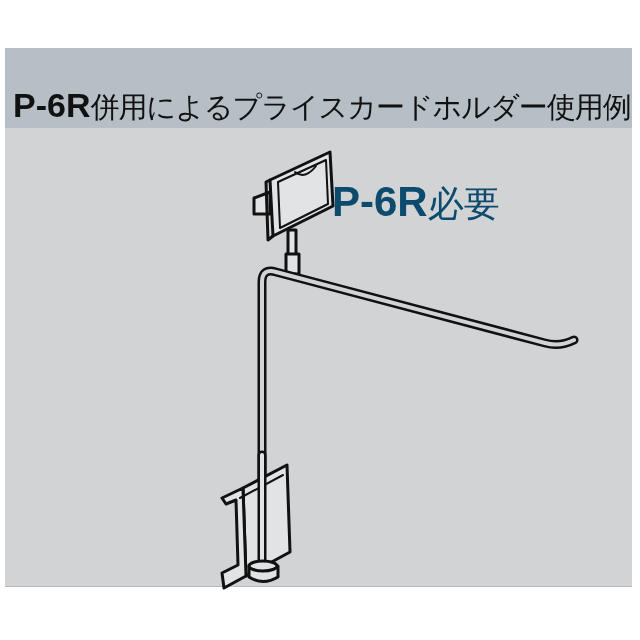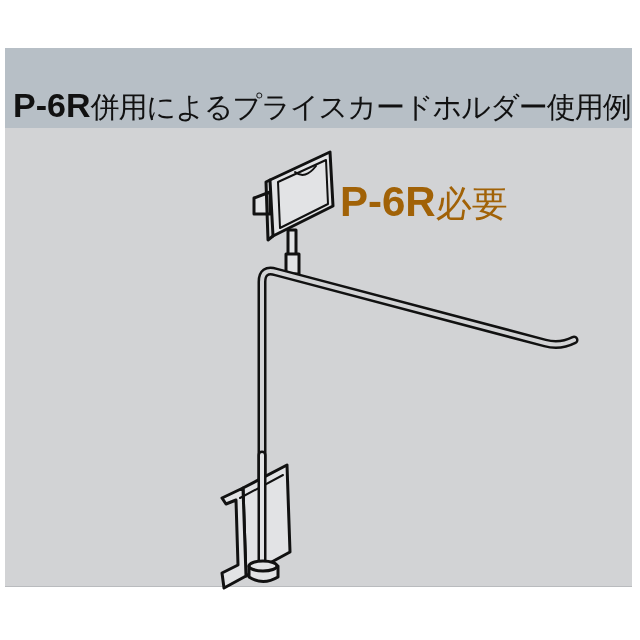--- a/index.html
+++ b/index.html
@@ -2,21 +2,21 @@
 <html><head>
 <meta charset="utf-8">
 <style>
   html, body { margin: 0; padding: 0; background: #ffffff; }
   body { width: 640px; height: 640px; position: relative; overflow: hidden; font-family: "DejaVu Sans", sans-serif; }
   .panel { position: absolute; left: 5px; top: 48px; width: 627px; height: 538px; background: #d2d3d5; border-bottom: 1px solid #b9bbbe; }
   .header { position: absolute; left: 0; top: 0; width: 100%; height: 80px; background: #b7bfc6; display: flex; align-items: flex-end; }
   .title { margin-left: 8px; font-size: 29px; color: #111; white-space: nowrap; letter-spacing: -1px; }
   .title .model { font-family: "Liberation Sans", sans-serif; font-weight: bold; font-size: 34px; letter-spacing: 0; }
   .title .rest { font-family: "DejaVu Sans", sans-serif; }
-  .note { position: absolute; left: 340px; top: 178px; white-space: nowrap; color: #a16207; }
+  .note { position: absolute; left: 332px; top: 178px; white-space: nowrap; color: #0c4a6e; }
   .note .model { font-family: "Liberation Sans", sans-serif; font-weight: bold; font-size: 42px; }
   .note .rest { font-family: "DejaVu Sans", sans-serif; font-size: 36px; }
   svg.fig { position: absolute; left: 0; top: 0; }
 </style>
 </head>
 <body>
 
 <div class="panel">
   <div class="header">
     <div class="title">

